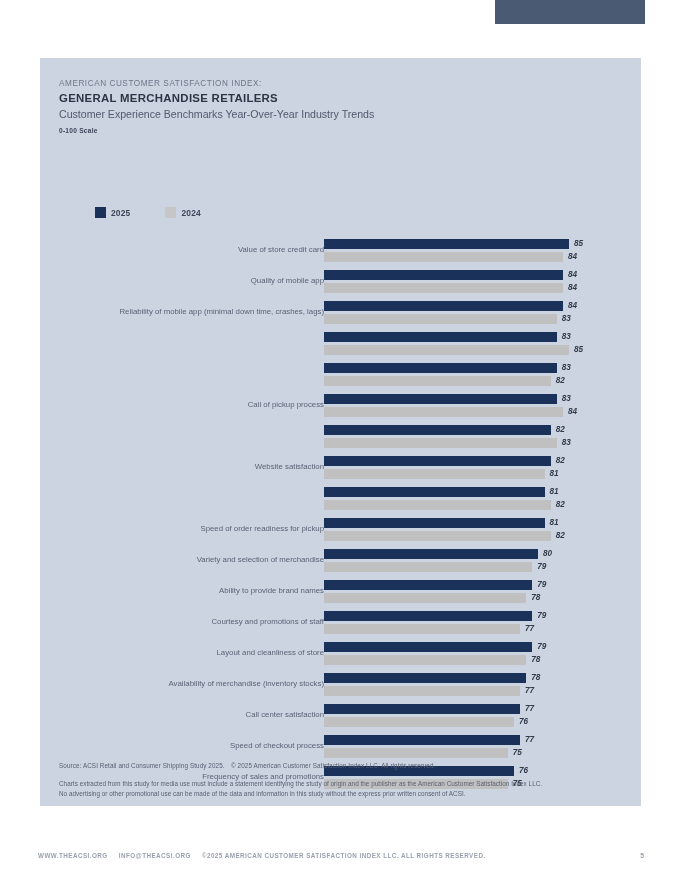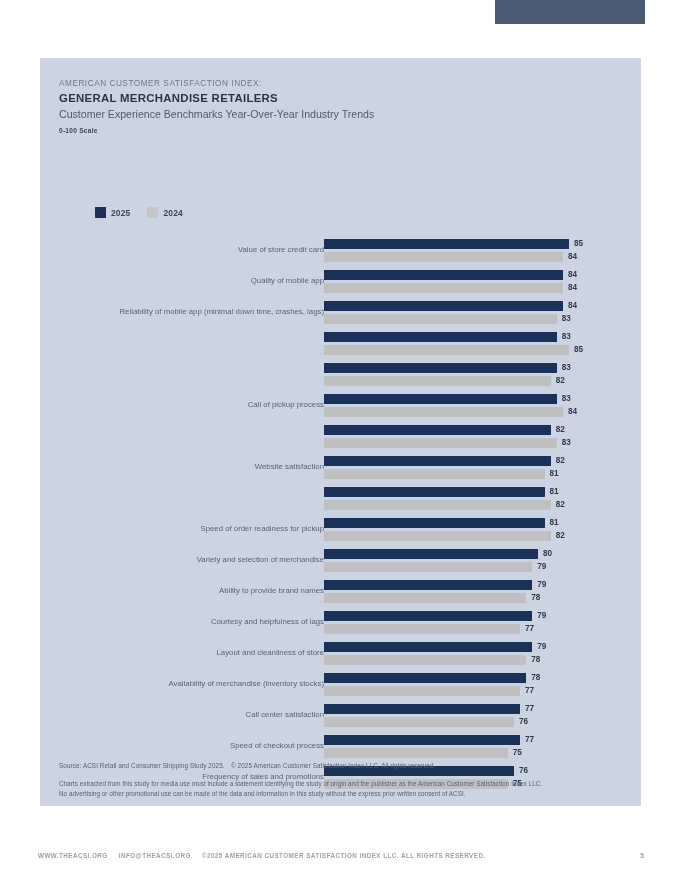--- a/index.html
+++ b/index.html
@@ -74,21 +74,21 @@
     letter-spacing: 0.25px;
     margin-top: 5px;
   }
 
   .legend {
     position: absolute;
     left: 55px;
     top: 149px;
     display: flex;
     align-items: center;
-    gap: 4px;
+    gap: 22px;
   }
   .legend-item {
     display: flex;
     align-items: center;
     gap: 5px;
     margin-right: 13px;
   }
   .swatch {
     width: 11px;
     height: 11px;
@@ -145,20 +145,21 @@
   .bar.y2025 { background: #1a325a; }
   .bar.y2024 { background: #c0c0c0; }
   .bar-val {
     position: absolute;
     top: -1px;
     font-size: 8.2px;
     font-weight: bold;
     color: #333b4a;
     line-height: 11px;
     white-space: nowrap;
+    font-style: italic;
   }
 
   
   .notes {
     position: absolute;
     left: 19px;
     top: 703px;
     width: 545px;
   }
   .note-line1 {
@@ -388,21 +389,21 @@
             <div class="bar y2025" style="width: 208.28px;"></div>
             <span class="bar-val" style="left: 213.28px;">79</span>
           </div>
           <div class="bar-line">
             <div class="bar y2024" style="width: 202.16px;"></div>
             <span class="bar-val" style="left: 207.16px;">78</span>
           </div>
         </div>
       </div>
       <div class="row">
-        <div class="row-label">Courtesy and helpfulness of lags</div>
+        <div class="row-label">Courtesy and promotions of staff</div>
         <div class="bars">
           <div class="bar-line">
             <div class="bar y2025" style="width: 208.28px;"></div>
             <span class="bar-val" style="left: 213.28px;">79</span>
           </div>
           <div class="bar-line">
             <div class="bar y2024" style="width: 196.04px;"></div>
             <span class="bar-val" style="left: 201.04px;">77</span>
           </div>
         </div>

